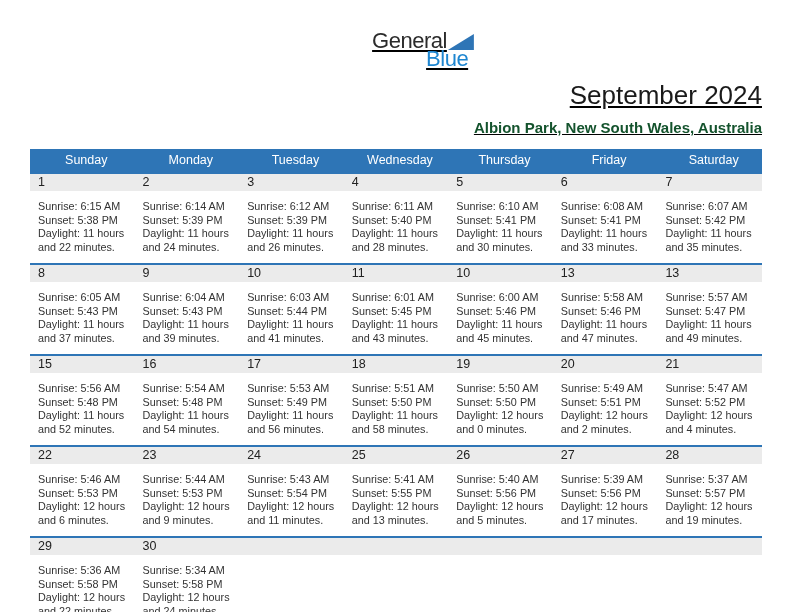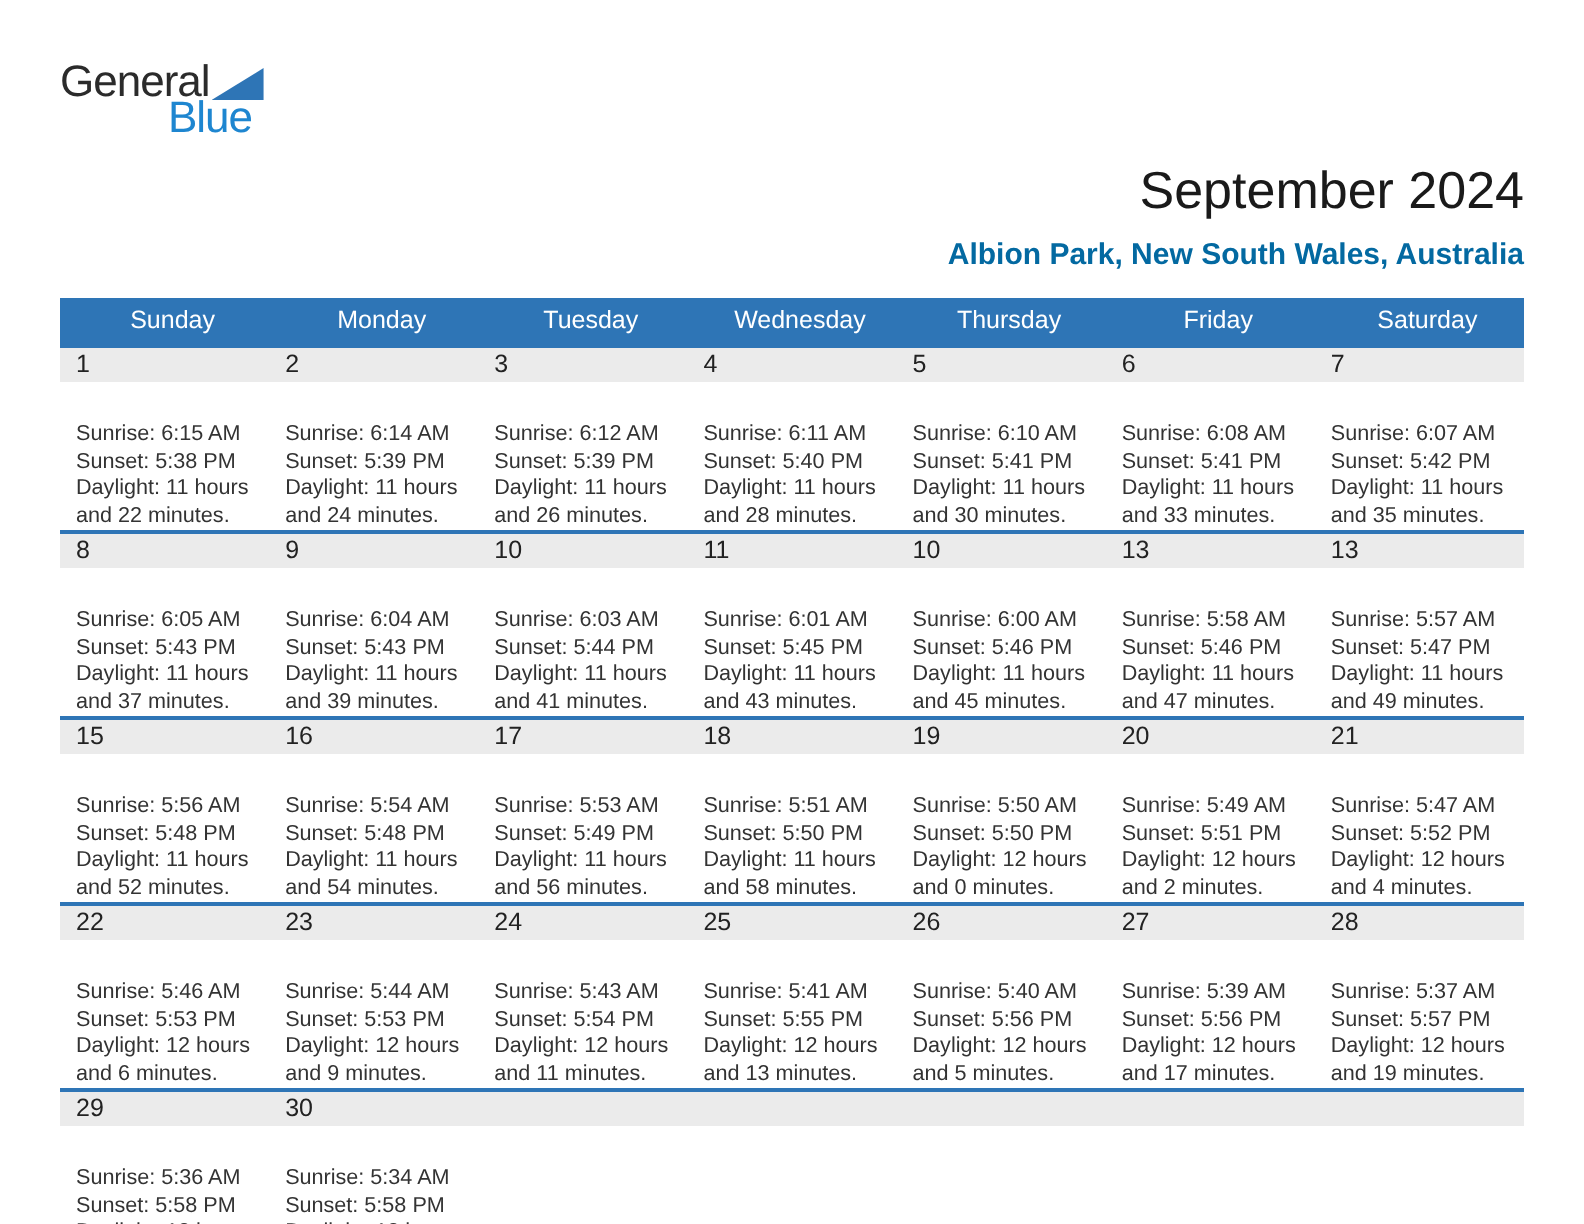--- a/index.html
+++ b/index.html
@@ -12,23 +12,24 @@
   html, body { margin: 0; padding: 0; background: #ffffff; }
   body {
     width: 792px; height: 612px;
     font-family: "Liberation Sans", sans-serif;
     position: relative; overflow: hidden;
   }
   .page { width: 792px; height: 612px; background: #fff; }
 
   .top {
     display: flex;
-    justify-content: space-between;
+    justify-content: flex-end;
     align-items: flex-start;
     margin: 30px 30px 0 30px;
+    text-decoration: underline;
   }
 
   
   .logo { line-height: 1; }
   .logo-row { display: flex; align-items: flex-end; }
   .logo-general {
     font-size: 22px; color: #2b2b2b; letter-spacing: -0.5px; font-weight: 400;
   }
   .logo-triangle {
     width: 26px; height: 16px;
@@ -37,21 +38,21 @@
     margin-left: 1px; margin-bottom: 2px;
   }
   .logo-blue {
     font-size: 22px; color: var(--logo-blue); letter-spacing: -0.5px;
     margin-left: 54px; margin-top: -4px; font-weight: 400;
   }
 
   
   .title-block { text-align: right; margin-top: 2px; }
   .month-title { font-size: 26px; color: #1a1a1a; font-weight: 400; line-height: 1.2; margin-top: 48px; }
-  .location-subtitle { font-size: 15px; color: #0369a1; font-weight: 700; margin-top: 8px; }
+  .location-subtitle { font-size: 15px; color: #14532d; font-weight: 700; margin-top: 8px; }
 
   
   table.calendar {
     width: 732px; margin: 13px 30px 0 30px;
     border-collapse: collapse; table-layout: fixed;
   }
   thead th {
     background: var(--accent); color: #ffffff;
     font-size: 12.5px; font-weight: 400; text-align: center;
     padding: 4px 0 5px 8px; height: 22px;
@@ -59,21 +60,21 @@
   tbody td {
     vertical-align: top; padding: 0;
     height: 91px; border-top: 2px solid var(--accent);
   }
   .day-band {
     background: var(--band);
     font-size: 12.5px; color: #222222;
     padding: 1px 0 2px 8px; min-height: 17px; line-height: 14px;
   }
   .cell-body {
-    padding: 20px 6px 0 8px;
+    padding: 9px 6px 0 8px;
     font-size: 10.8px; color: var(--text); line-height: 13.5px;
   }
 </style>
 </head>
 <body>
 
 <div class="page">
 
   <div class="top">
     <div class="logo">

